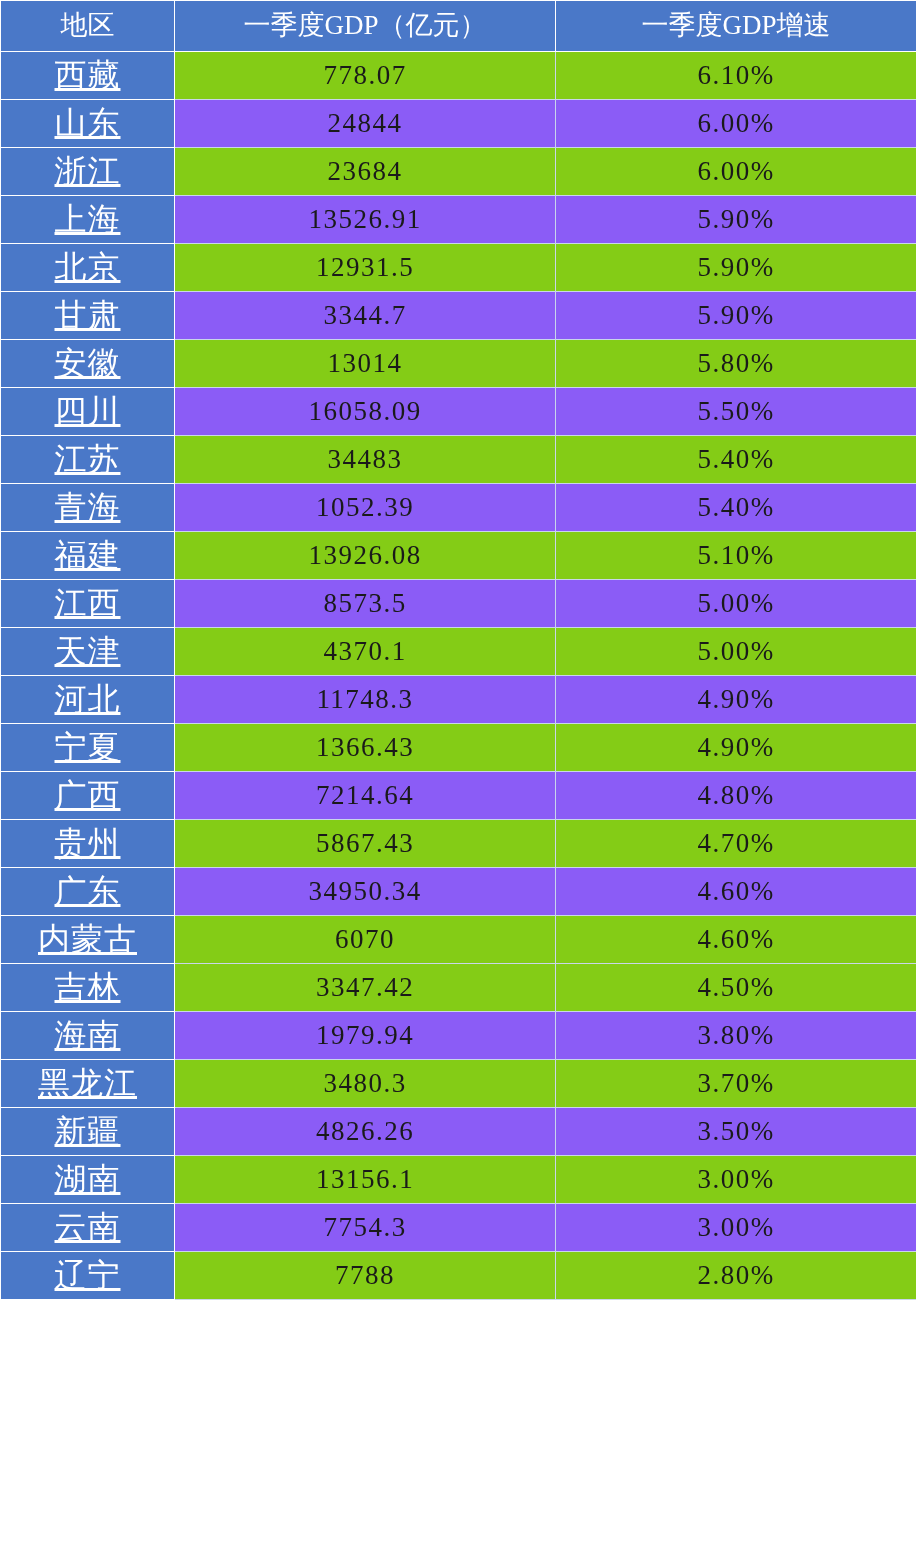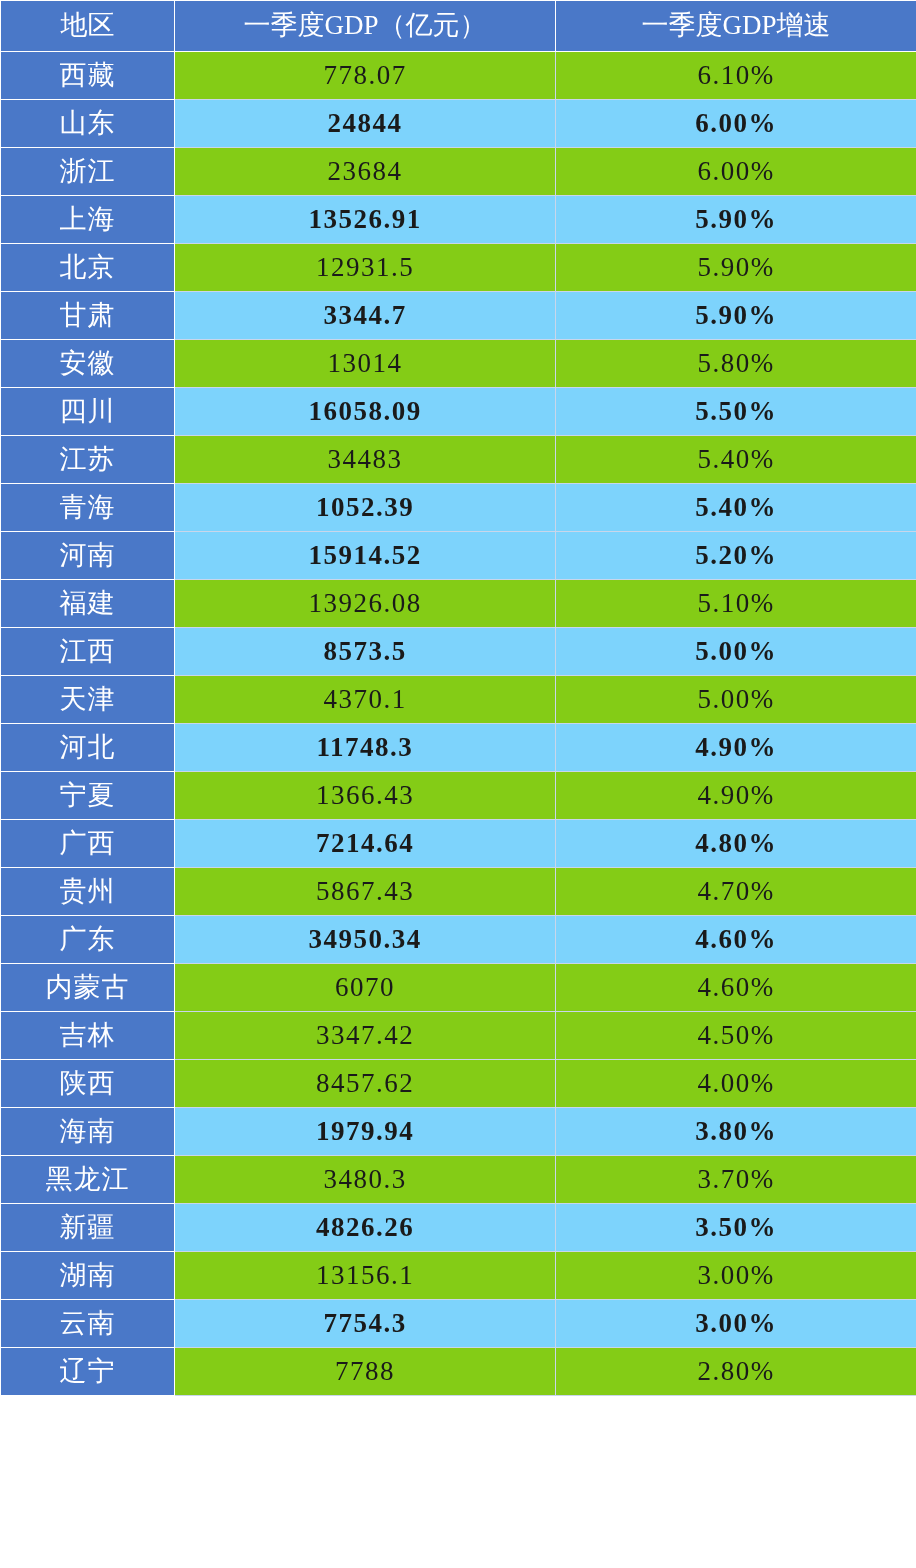--- a/index.html
+++ b/index.html
@@ -39,29 +39,29 @@
     color: #ffffff;
     font-weight: normal;
     font-size: 27px;
     height: 50px;
     border: 1px solid #ffffff;
     text-align: center;
   }
   #gdp-table tbody td.region-cell {
     background: #4a78c8;
     color: #ffffff;
-    font-size: 27px;
+    font-size: 32px;
     letter-spacing: 1px;
+    text-decoration: underline;
   }
   #gdp-table tbody tr.row-odd td.data-cell {
     background: #84cc16;
   }
   #gdp-table tbody tr.row-even td.data-cell {
-    background: #7dd3fc;
-    font-weight: bold;
+    background: #8b5cf6;
   }
   #gdp-table tbody td.data-cell {
     border-left: 1px solid #c9d6ea;
     border-right: 1px solid #c9d6ea;
     border-top: 1px solid #c9d6ea;
     border-bottom: 1px solid #c9d6ea;
     font-family: "Liberation Serif", "DejaVu Serif", serif;
     letter-spacing: 1.5px;
   }
   #gdp-table tbody td.region-cell {
@@ -133,25 +133,20 @@
       <tr class="row-odd">
         <td class="region-cell">江苏</td>
         <td class="data-cell num">34483</td>
         <td class="data-cell num">5.40%</td>
       </tr>
       <tr class="row-even">
         <td class="region-cell">青海</td>
         <td class="data-cell num">1052.39</td>
         <td class="data-cell num">5.40%</td>
       </tr>
-      <tr class="row-even">
-        <td class="region-cell">河南</td>
-        <td class="data-cell num">15914.52</td>
-        <td class="data-cell num">5.20%</td>
-      </tr>
       <tr class="row-odd">
         <td class="region-cell">福建</td>
         <td class="data-cell num">13926.08</td>
         <td class="data-cell num">5.10%</td>
       </tr>
       <tr class="row-even">
         <td class="region-cell">江西</td>
         <td class="data-cell num">8573.5</td>
         <td class="data-cell num">5.00%</td>
       </tr>
@@ -187,25 +182,20 @@
       </tr>
       <tr class="row-odd">
         <td class="region-cell">内蒙古</td>
         <td class="data-cell num">6070</td>
         <td class="data-cell num">4.60%</td>
       </tr>
       <tr class="row-odd">
         <td class="region-cell">吉林</td>
         <td class="data-cell num">3347.42</td>
         <td class="data-cell num">4.50%</td>
-      </tr>
-      <tr class="row-odd">
-        <td class="region-cell">陕西</td>
-        <td class="data-cell num">8457.62</td>
-        <td class="data-cell num">4.00%</td>
       </tr>
       <tr class="row-even">
         <td class="region-cell">海南</td>
         <td class="data-cell num">1979.94</td>
         <td class="data-cell num">3.80%</td>
       </tr>
       <tr class="row-odd">
         <td class="region-cell">黑龙江</td>
         <td class="data-cell num">3480.3</td>
         <td class="data-cell num">3.70%</td>

